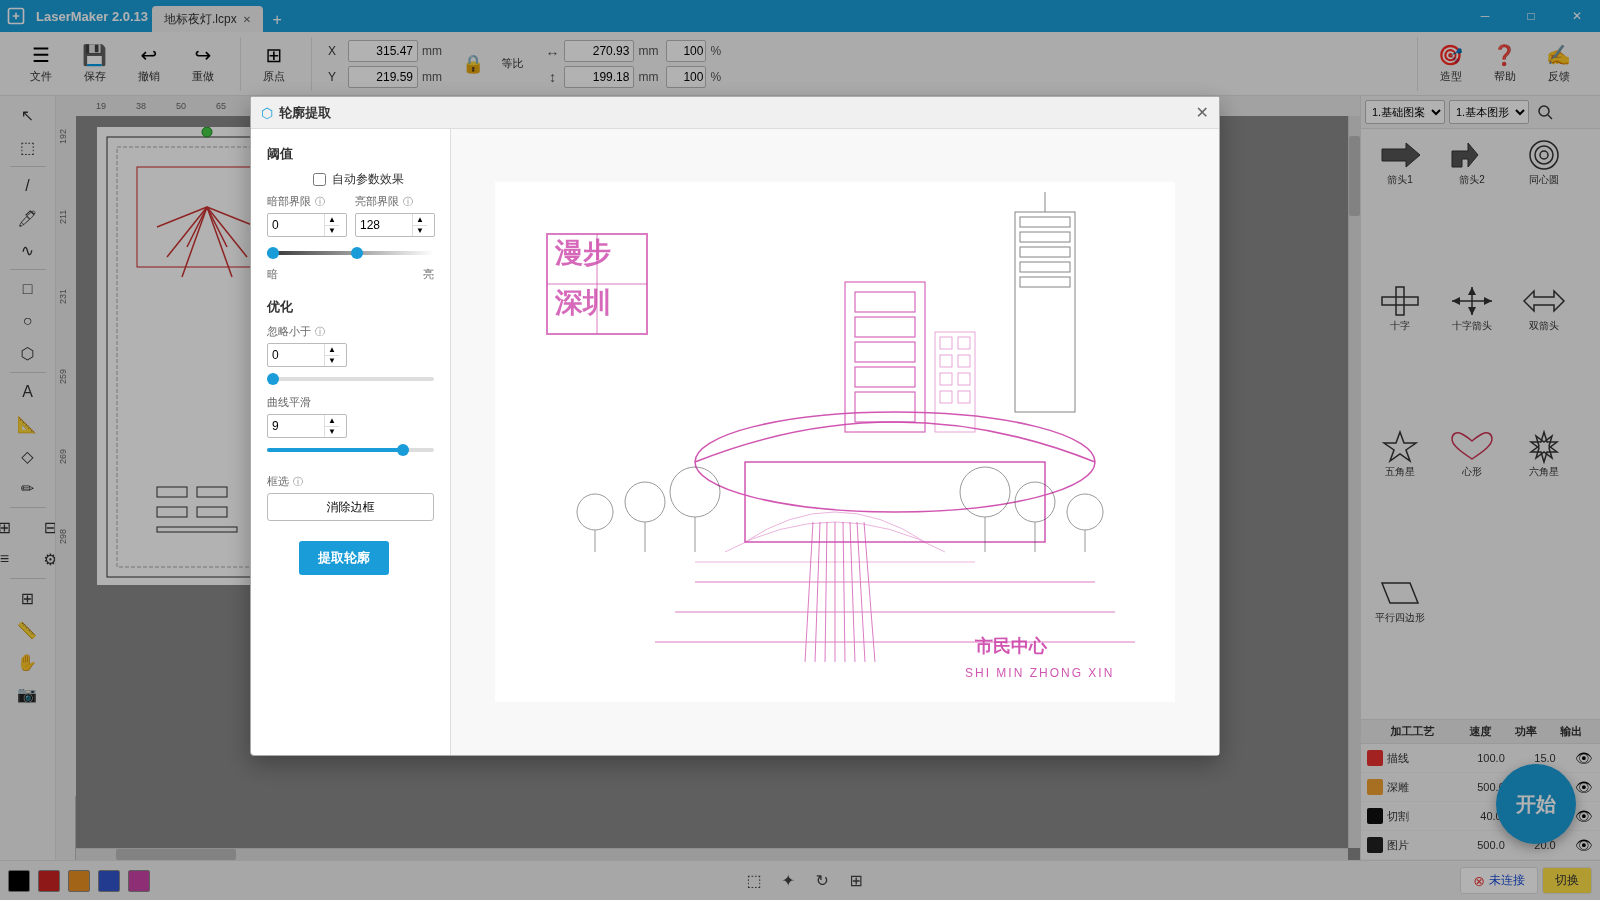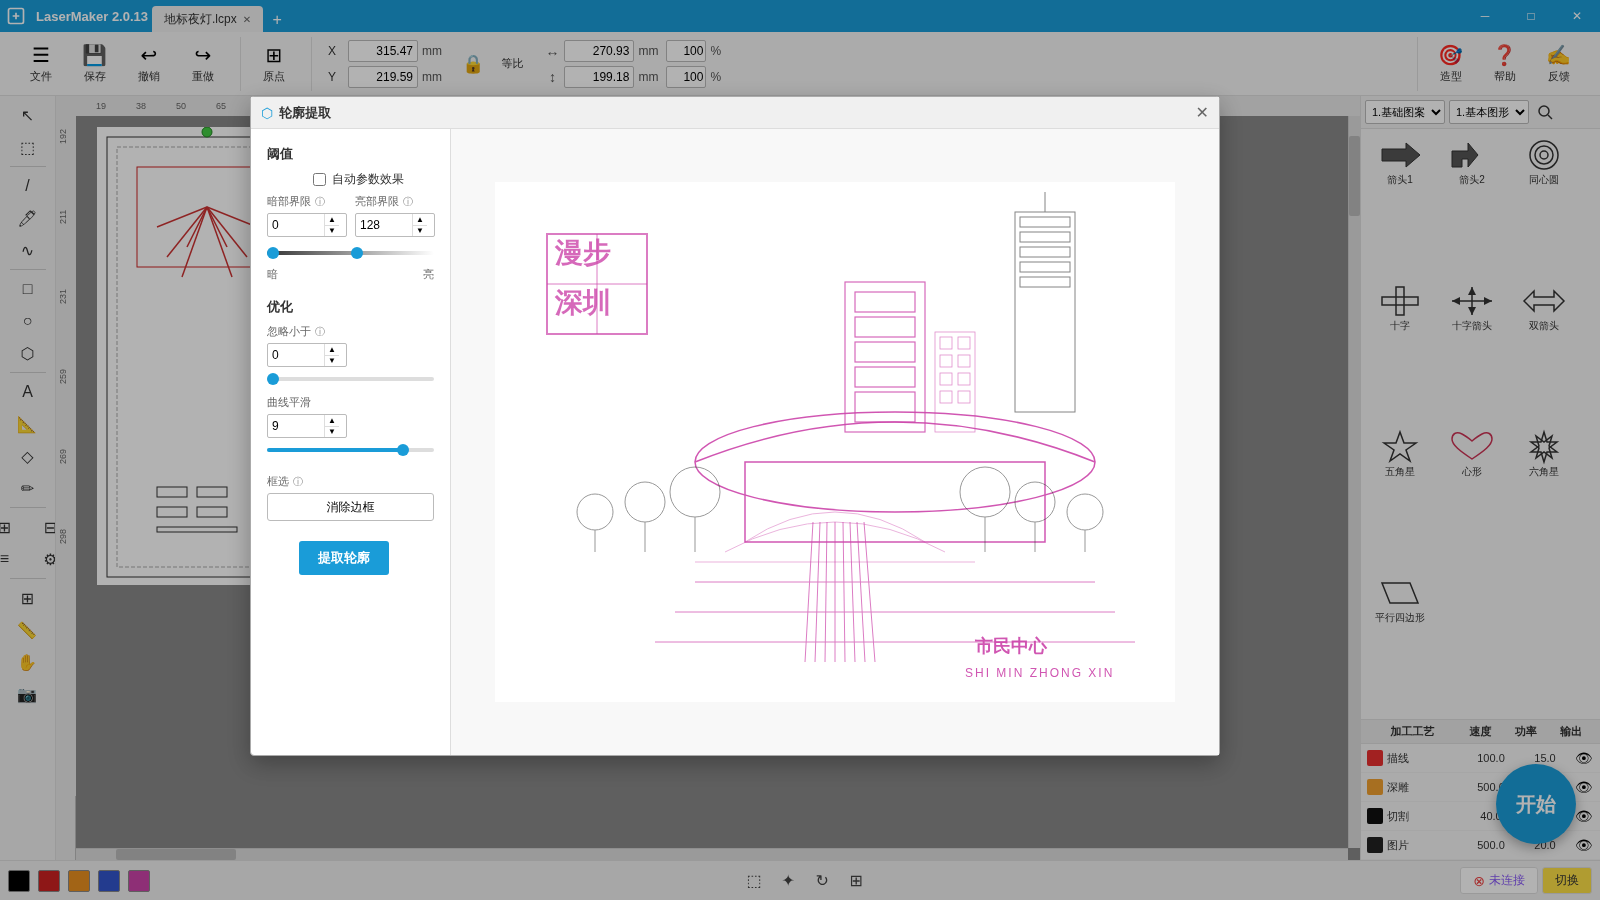--- a/index.html
+++ b/index.html
@@ -520,21 +520,21 @@
   <div class="color-swatch" style="background:#cc44aa;"></div>
   <div class="bottom-tools">
     <div class="btool">⬚</div>
     <div class="btool">✦</div>
     <div class="btool">↻</div>
     <div class="btool">⊞</div>
   </div>
   <div style="margin-left:auto; display:flex; align-items:center; gap:4px;">
     <div style="display:flex; align-items:center; gap:4px; padding:4px 12px; border:1px solid #ddd; border-radius:3px; background:white;">
       <span style="color:#e44; font-size:14px;">⊗</span>
-      <span style="font-size:12px; color:#8b5cf6;">未连接</span>
+      <span style="font-size:12px; color:#1d4ed8;">未连接</span>
     </div>
     <div style="padding:4px 12px; border:1px solid #ddd; border-radius:3px; background:#fde047; font-size:12px; color:#333; cursor:pointer;">切换</div>
   </div>
 </div>
 
 <div id="start-btn">
   <span>开始</span>
 </div>
 
 <div id="modal-overlay"></div>

